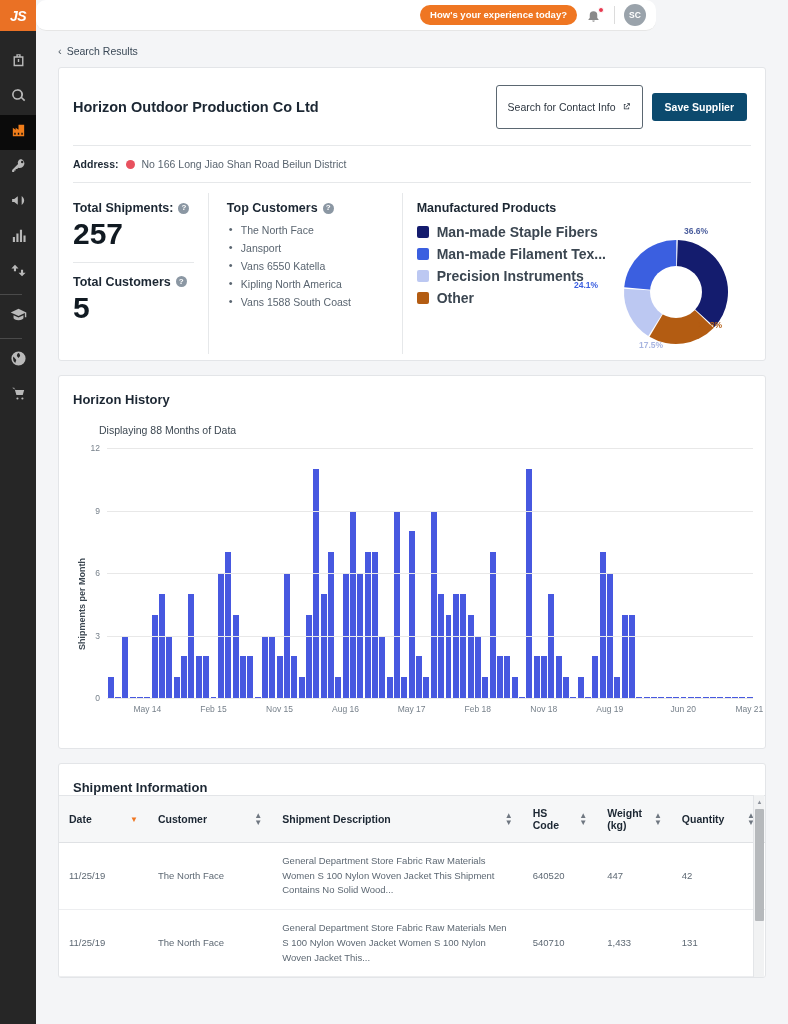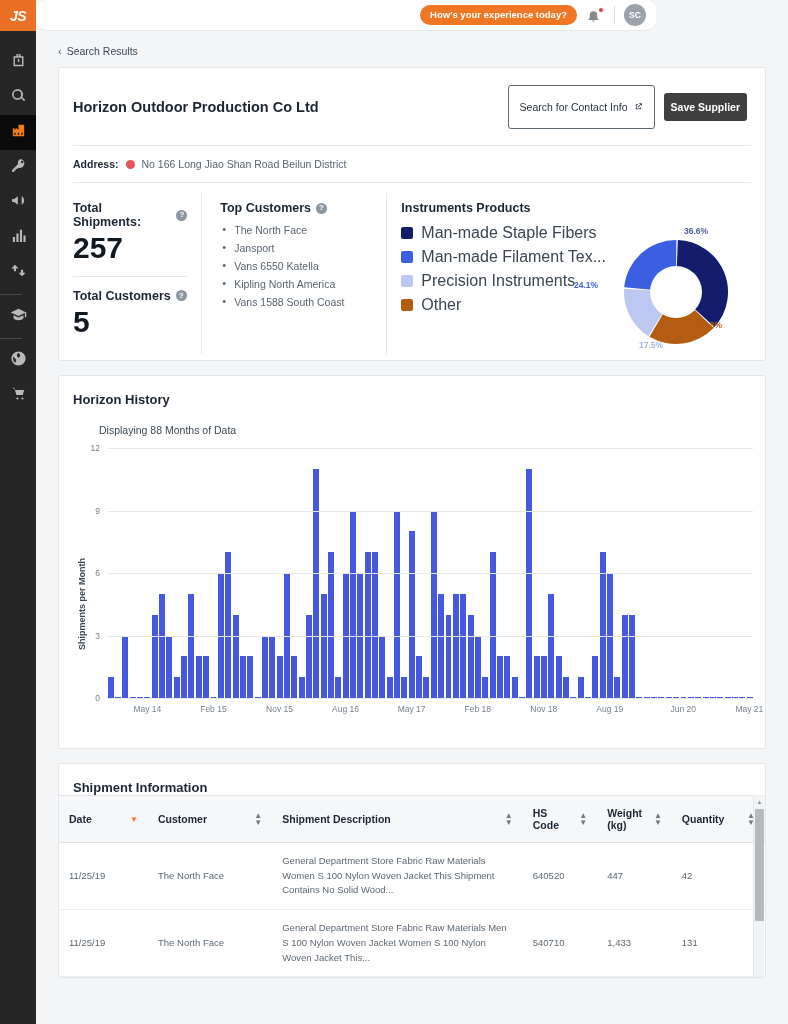--- a/index.html
+++ b/index.html
@@ -85,22 +85,22 @@
     padding: 17px 18px 16px 14px;
   }
   .company-title { font-size: 14.5px; font-weight: bold; color: #1c2733; }
   .head-btns { display: flex; gap: 9px; align-items: center; }
   .btn-outline {
     border: 1px solid #5b6771; background: #fff; color: #2d3640;
     font-size: 10.5px; padding: 15px 11px; border-radius: 3px; cursor: pointer;
     display: flex; align-items: center; gap: 6px; white-space: nowrap;
   }
   .btn-primary {
-    background: #404040; color: #fff; border: none;
-    font-size: 10.5px; font-weight: bold; padding: 8px 7px;
+    background: #0c4a6e; color: #fff; border: none;
+    font-size: 10.5px; font-weight: bold; padding: 8px 13px;
     border-radius: 3px; cursor: pointer; white-space: nowrap;
   }
   .hr { height: 1px; background: #e6e8ea; margin: 0 14px; }
   .addr-row {
     display: flex; align-items: center; gap: 7px;
     padding: 12px 14px 12px 14px; font-size: 10.5px;
   }
   .addr-label { color: #1c2733; font-weight: bold; }
   .pin { width: 9px; height: 9px; border-radius: 50%; background: #e8515e; display:inline-block; }
   .addr-val { color: #59646f; }
@@ -131,21 +131,21 @@
   }
   .cust-list li::before {
     content: "•"; position: absolute; left: 2px; top: -1px; color: #5a6570; font-size: 11px;
   }
 
   
   .products-body { display: flex; align-items: flex-start; margin-top: 9px; }
   .legend { flex: 1; }
   .legend-row { display: flex; align-items: center; gap: 8px; margin-bottom: 6px; }
   .swatch { width: 12px; height: 12px; border-radius: 2px; flex: 0 0 auto; }
-  .legend-label { font-size: 16px; color: #3b4651; font-weight: normal; white-space: nowrap; }
+  .legend-label { font-size: 14px; color: #3b4651; font-weight: bold; white-space: nowrap; }
   .donut-wrap { position: relative; width: 145px; height: 130px; flex: 0 0 auto; }
   .pct {
     position: absolute; font-size: 8.5px; font-weight: bold;
   }
 
   
   .card-title { font-size: 13px; font-weight: bold; color: #1c2733; padding: 16px 0 0 14px; }
   .sub-note { font-size: 10.5px; color: #3d4852; padding: 17px 0 0 40px; }
   .chart-area { position: relative; height: 312px; padding: 6px 12px 0 12px; }
   .ylabel {
@@ -354,21 +354,21 @@
           <ul class="cust-list" id="cust-list">
               <li>The North Face</li>
               <li>Jansport</li>
               <li>Vans 6550 Katella</li>
               <li>Kipling North America</li>
               <li>Vans 1588 South Coast</li>
             </ul>
         </div>
 
         <div class="col-products">
-          <div class="stat-label">Instruments Products</div>
+          <div class="stat-label">Manufactured Products</div>
           <div class="products-body">
             <div class="legend" id="legend">
                 <div class="legend-row">
                   <span class="swatch" style="background: rgb(20, 28, 110);"></span>
                   <span class="legend-label">Man-made Staple Fibers</span>
                 </div>
                 <div class="legend-row">
                   <span class="swatch" style="background: rgb(59, 95, 224);"></span>
                   <span class="legend-label">Man-made Filament Tex...</span>
                 </div>

